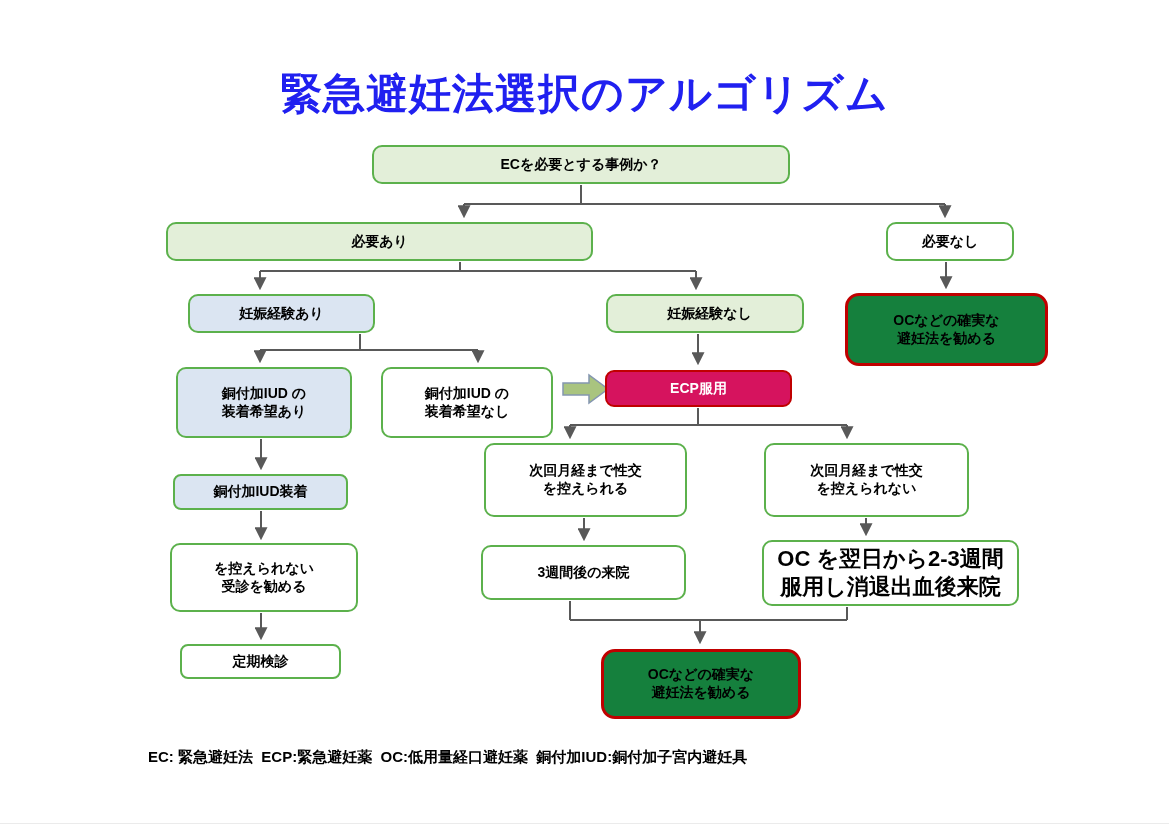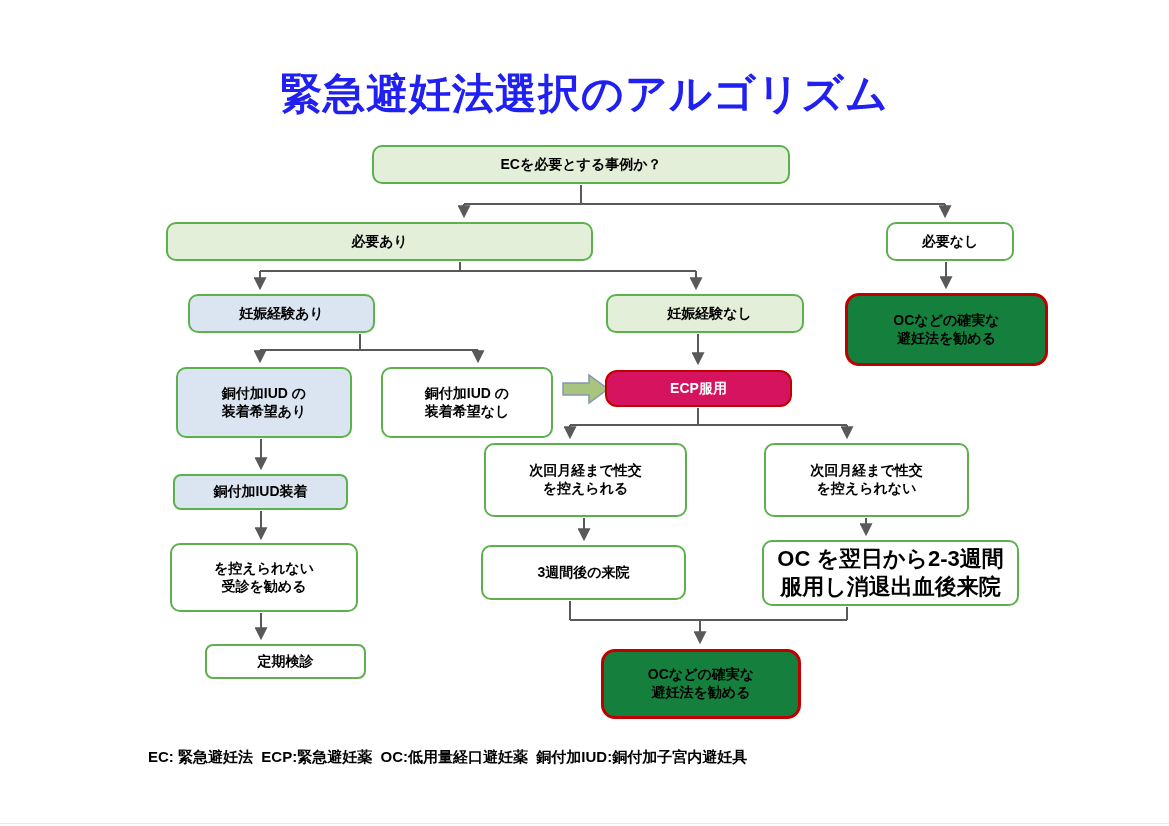--- a/index.html
+++ b/index.html
@@ -127,21 +127,21 @@
   <div class="node blue" style="left:176px;top:367px;width:176px;height:71px;">
     <span>銅付加IUD の</span>
     <span>装着希望あり</span>
   </div>
 
   <div class="node white" style="left:381px;top:367px;width:172px;height:71px;">
     <span>銅付加IUD の</span>
     <span>装着希望なし</span>
   </div>
 
-  <div class="node crimson" style="left:605px;top:370px;width:187px;height:37px;border-radius:12px;">
+  <div class="node crimson" style="left:605px;top:370px;width:187px;height:37px;">
     <span>ECP服用</span>
   </div>
 
   <div class="node blue" style="left:173px;top:474px;width:175px;height:36px;border-radius:8px;">
     <span>銅付加IUD装着</span>
   </div>
 
   <div class="node white" style="left:170px;top:543px;width:188px;height:69px;">
     <span>を控えられない</span>
     <span>受診を勧める</span>
@@ -159,21 +159,21 @@
 
   <div class="node white" style="left:481px;top:545px;width:205px;height:55px;">
     <span>3週間後の来院</span>
   </div>
 
   <div class="node white" style="left:762px;top:540px;width:257px;height:66px;font-size:22px;">
     <span>OC を翌日から2-3週間</span>
     <span>服用し消退出血後来院</span>
   </div>
 
-  <div class="node white" style="left:180px;top:644px;width:161px;height:35px;border-radius:8px;margin-left:25px;">
+  <div class="node white" style="left:180px;top:644px;width:161px;height:35px;border-radius:8px;">
     <span>定期検診</span>
   </div>
 
   <div class="node pink" style="left:601px;top:649px;width:200px;height:70px;">
     <span>OCなどの確実な</span>
     <span>避妊法を勧める</span>
   </div>
 
   <div class="legend">EC: 緊急避妊法  ECP:緊急避妊薬  OC:低用量経口避妊薬  銅付加IUD:銅付加子宮内避妊具</div>
 

